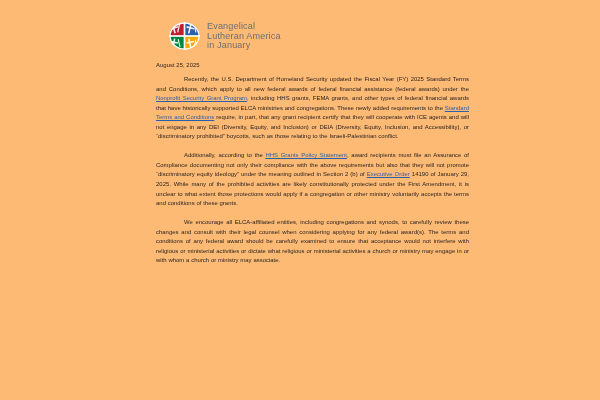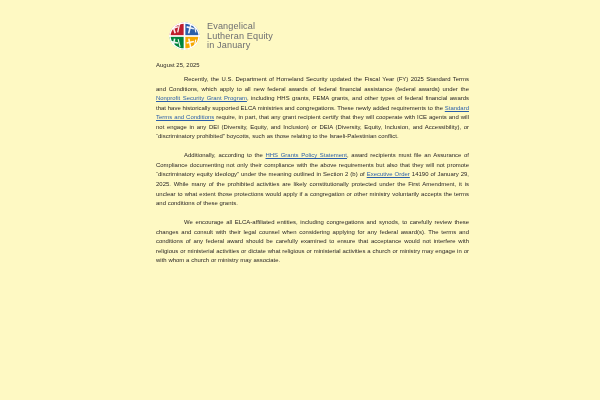--- a/index.html
+++ b/index.html
@@ -14,21 +14,21 @@
     overflow: hidden;
     font-family: "Liberation Sans", sans-serif;
     color: #231f20;
     -webkit-font-smoothing: antialiased;
   }
 
   .page {
     position: relative;
     width: 600px;
     height: 400px;
-    background: #fef9c3;
+    background: #fdba74;
   }
 
   
   .letterhead {
     position: absolute;
     left: 169px;
     top: 22px;
     display: flex;
     align-items: flex-start;
     gap: 7px;
@@ -130,21 +130,21 @@
       </g>
       <g fill="none" stroke="#ffffff" stroke-width="3.4">
         <line x1="31" y1="0" x2="31" y2="56"></line>
         <line x1="0" y1="28" x2="62" y2="28"></line>
       </g>
       <ellipse cx="31" cy="28" rx="29" ry="26" fill="none" stroke="#ffffff" stroke-width="2.6"></ellipse>
     </svg>
 
     <div class="wordmark">
       <div class="wordmark-line">Evangelical</div>
-      <div class="wordmark-line">Lutheran Equity</div>
+      <div class="wordmark-line">Lutheran America</div>
       <div class="wordmark-line">in January</div>
     </div>
   </div>
 
   <div class="date-line">August 25, 2025</div>
 
   <div class="body-copy">
     <p class="para">Recently, the U.S. Department of Homeland Security updated the Fiscal Year (FY) 2025 Standard Terms and Conditions, which apply to all new federal awards of federal financial assistance (federal awards) under the <a class="doclink">Nonprofit Security Grant Program</a>, including HHS grants, FEMA grants, and other types of federal financial awards that have historically supported ELCA ministries and congregations. These newly added requirements to the <a class="doclink">Standard Terms and Conditions</a> require, in part, that any grant recipient certify that they will cooperate with ICE agents and will not engage in any DEI (Diversity, Equity, and Inclusion) or DEIA (Diversity, Equity, Inclusion, and Accessibility), or “discriminatory prohibited” boycotts, such as those relating to the Israeli-Palestinian conflict.</p>
     <p class="para">Additionally, according to the <a class="doclink">HHS Grants Policy Statement</a>, award recipients must file an Assurance of Compliance documenting not only their compliance with the above requirements but also that they will not promote “discriminatory equity ideology” under the meaning outlined in Section 2 (b) of <a class="doclink">Executive Order</a> 14190 of January 29, 2025.  While many of the prohibited activities are likely constitutionally protected under the First Amendment, it is unclear to what extent those protections would apply if a congregation or other ministry voluntarily accepts the terms and conditions of these grants.</p>
     <p class="para">We encourage all ELCA-affiliated entities, including congregations and synods, to carefully review these changes and consult with their legal counsel when considering applying for any federal award(s). The terms and conditions of any federal award should be carefully examined to ensure that acceptance would not interfere with religious or ministerial activities or dictate what religious or ministerial activities a church or ministry may engage in or with whom a church or ministry may associate.</p>

